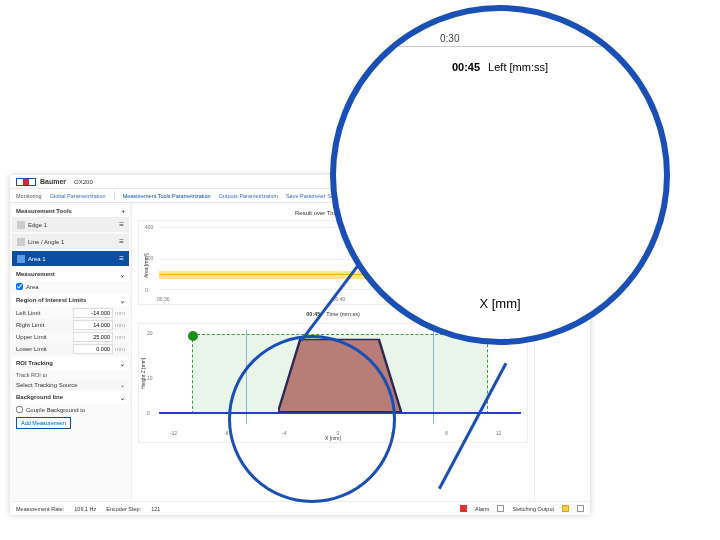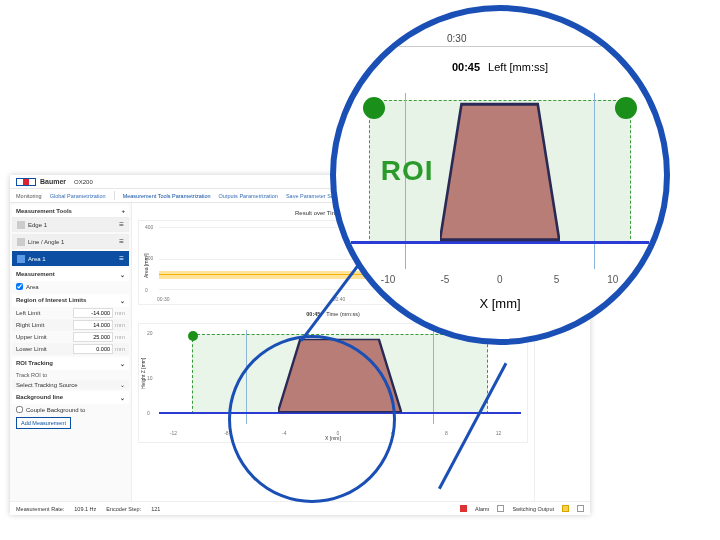--- a/index.html
+++ b/index.html
@@ -297,43 +297,24 @@
   </div>
 </div>
 
 <div class="callout" style="left:300px; top:340px; width:110px; transform:rotate(-53deg);"></div>
 <div class="callout" style="left:438px; top:488px; width:142px; transform:rotate(-62deg);"></div>
 <div style="position:absolute; left:228px; top:335px; width:168px; height:168px; border:3px solid #1a4fb5; border-radius:50%;"></div>
 
 <div class="inset-wrap">
   <div class="inset">
     <div class="inset-inner">
-      <div style="position:absolute; left:94px; top:0; font-size:10px; color:#444;margin-left:7px;">0:30</div>
+      <div style="position:absolute; left:94px; top:0; font-size:10px; color:#444;">0:30</div>
       <div style="position:absolute; left:38px; top:0; right:38px; border-bottom:1px solid #ccc; height:14px;"></div>
       <div class="ii-toprow" style="margin-top:28px">
         <span class="t">00:45</span>
         <span>Left [mm:ss]</span>
       </div>
-      <div class="ii-plot">
-        <div class="ii-roi"></div>
-        <div class="ii-handle" style="left:4%"></div>
-        <div class="ii-handle" style="right:4%"></div>
-        <div class="ii-guide" style="left:18%"></div>
-        <div class="ii-guide" style="right:18%"></div>
-        <div class="ii-floor" style="bottom:14%"></div>
-        <div class="ii-roi-label">ROI</div>
-        <div class="ii-shape">
-          <svg viewBox="0 0 100 100" preserveAspectRatio="none">
-            <polygon points="0,98 18,3 82,3 100,98" fill="#b97d77" stroke="#2a2a55" stroke-width="2.2"></polygon>
-          </svg>
-        </div>
-        <span class="ii-tick" style="left:10%; bottom:-16px">-10</span>
-        <span class="ii-tick" style="left:30%; bottom:-16px">-5</span>
-        <span class="ii-tick" style="left:49%; bottom:-16px">0</span>
-        <span class="ii-tick" style="left:68%; bottom:-16px">5</span>
-        <span class="ii-tick" style="left:86%; bottom:-16px">10</span>
-      </div>
       <span class="ii-xlab">X [mm]</span>
     </div>
   </div>
 </div>
 
 </div>
 
 </body></html>

